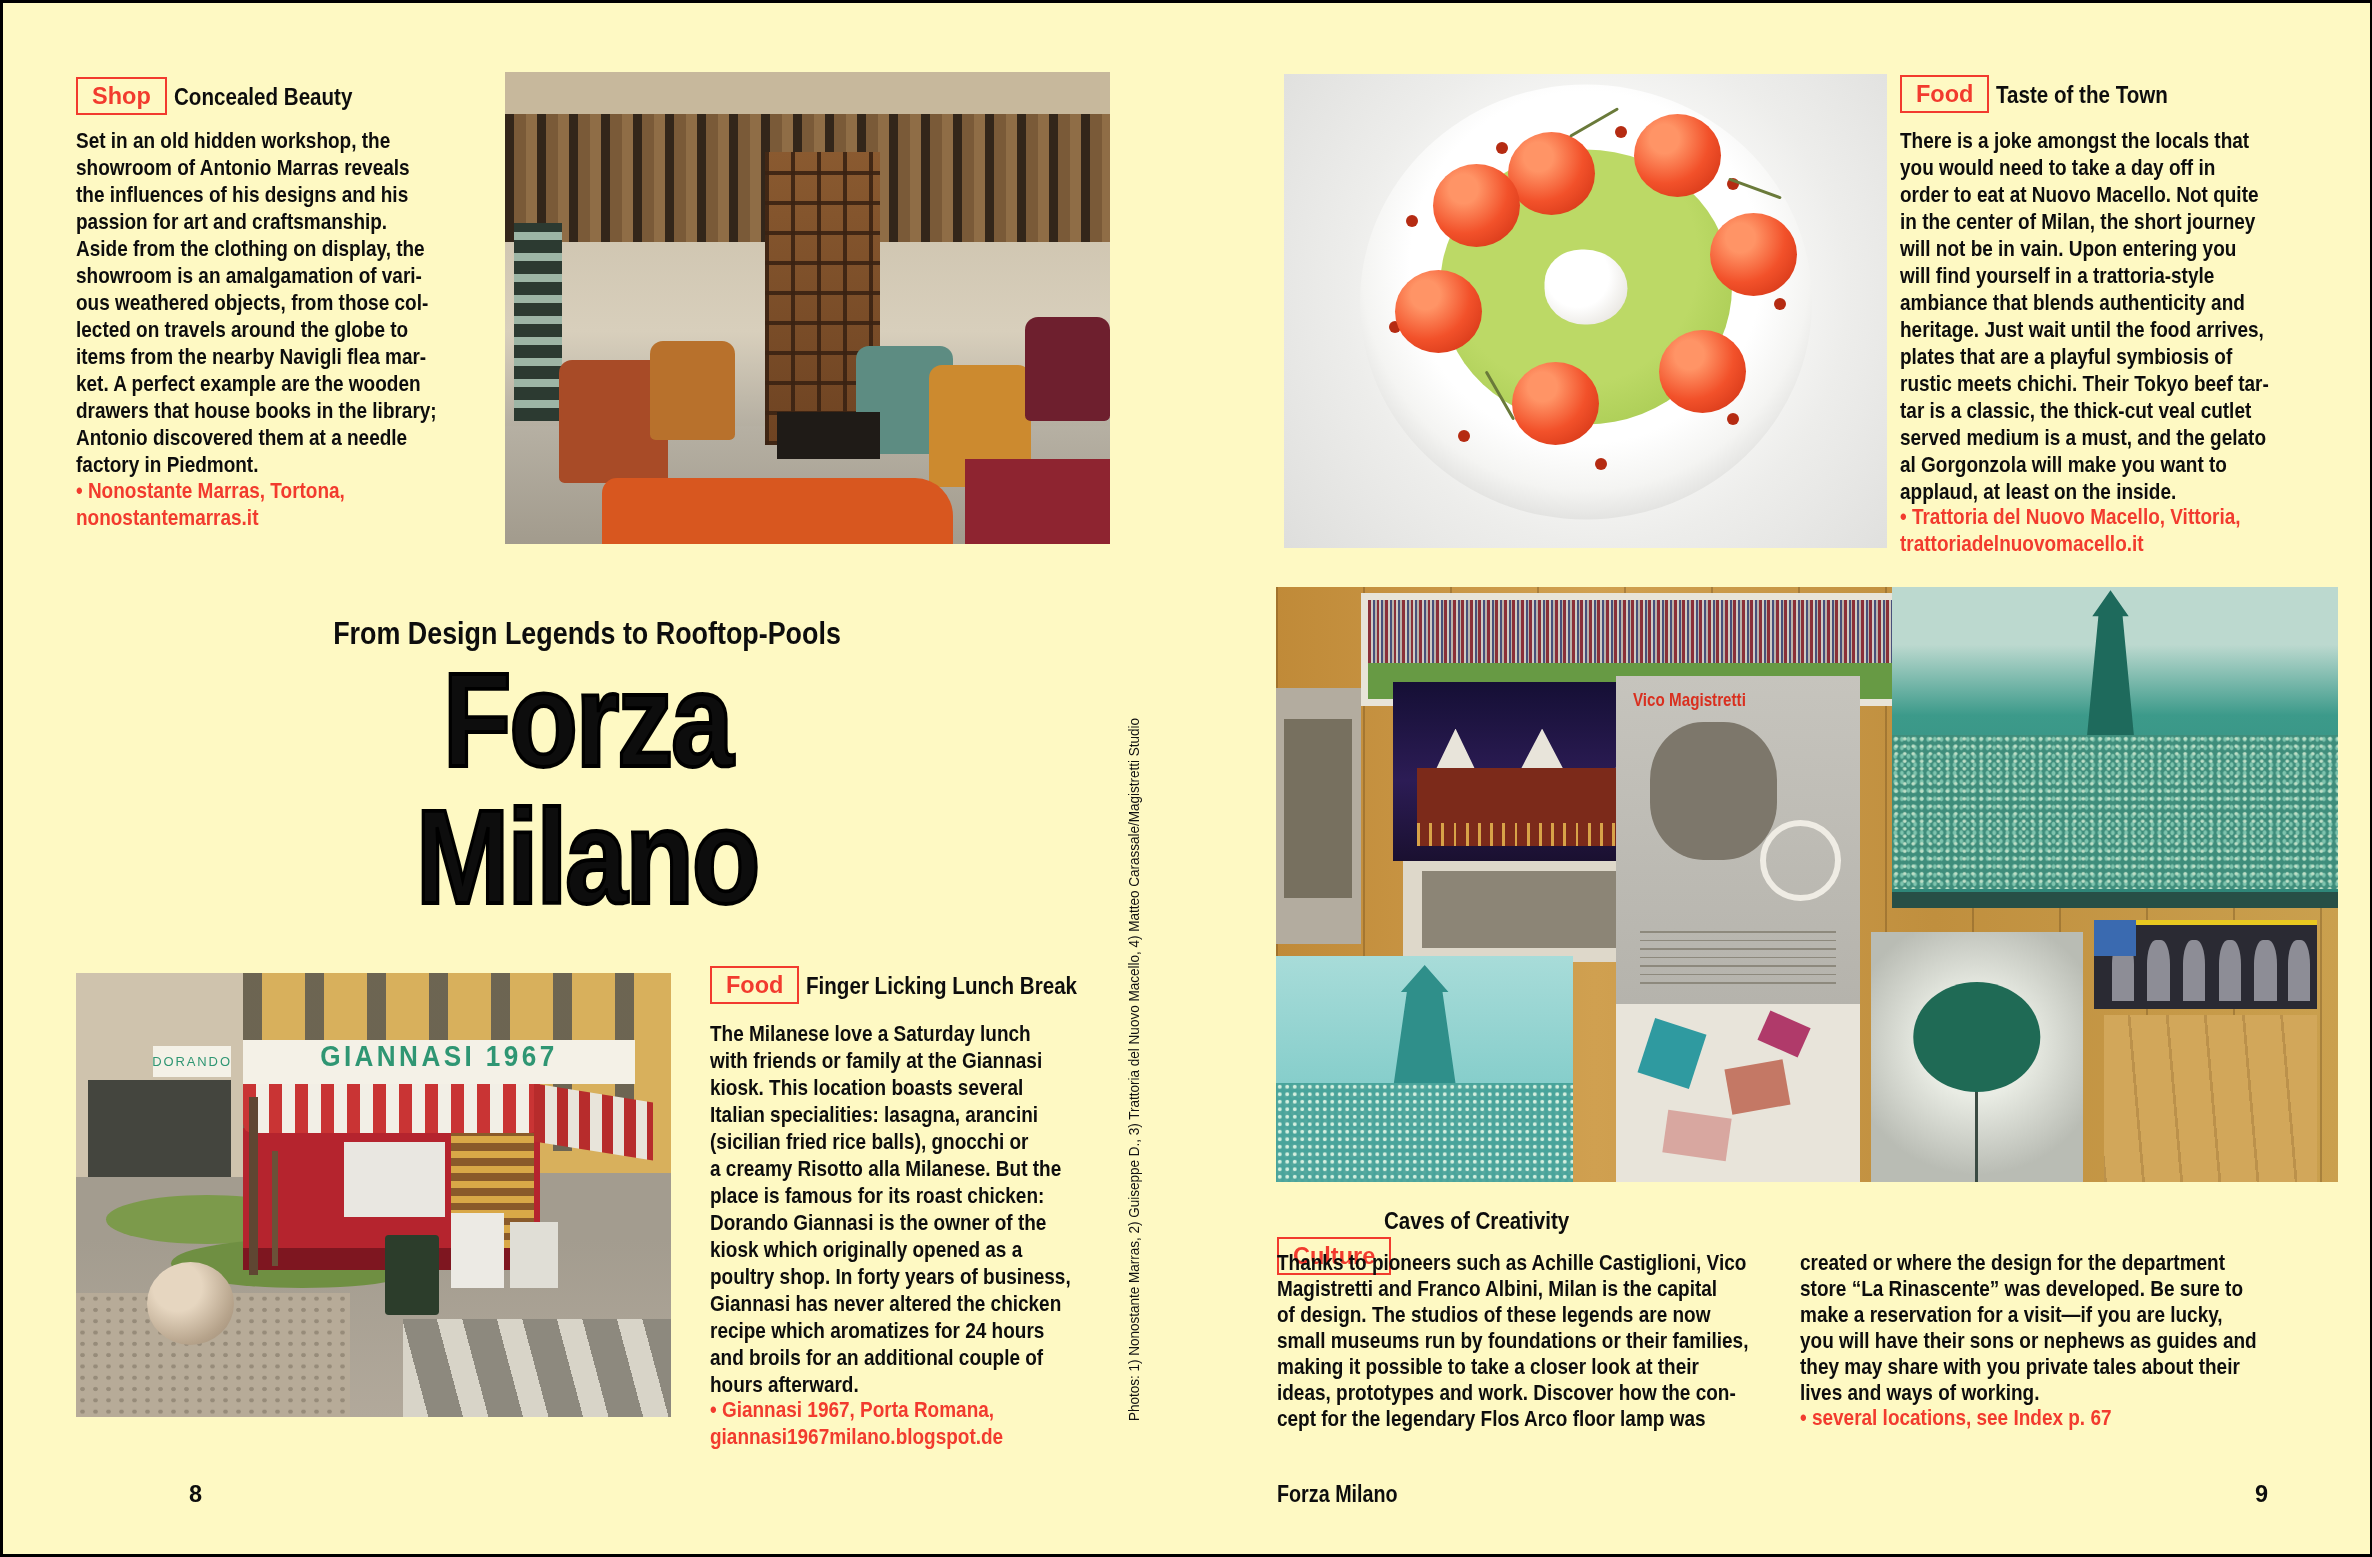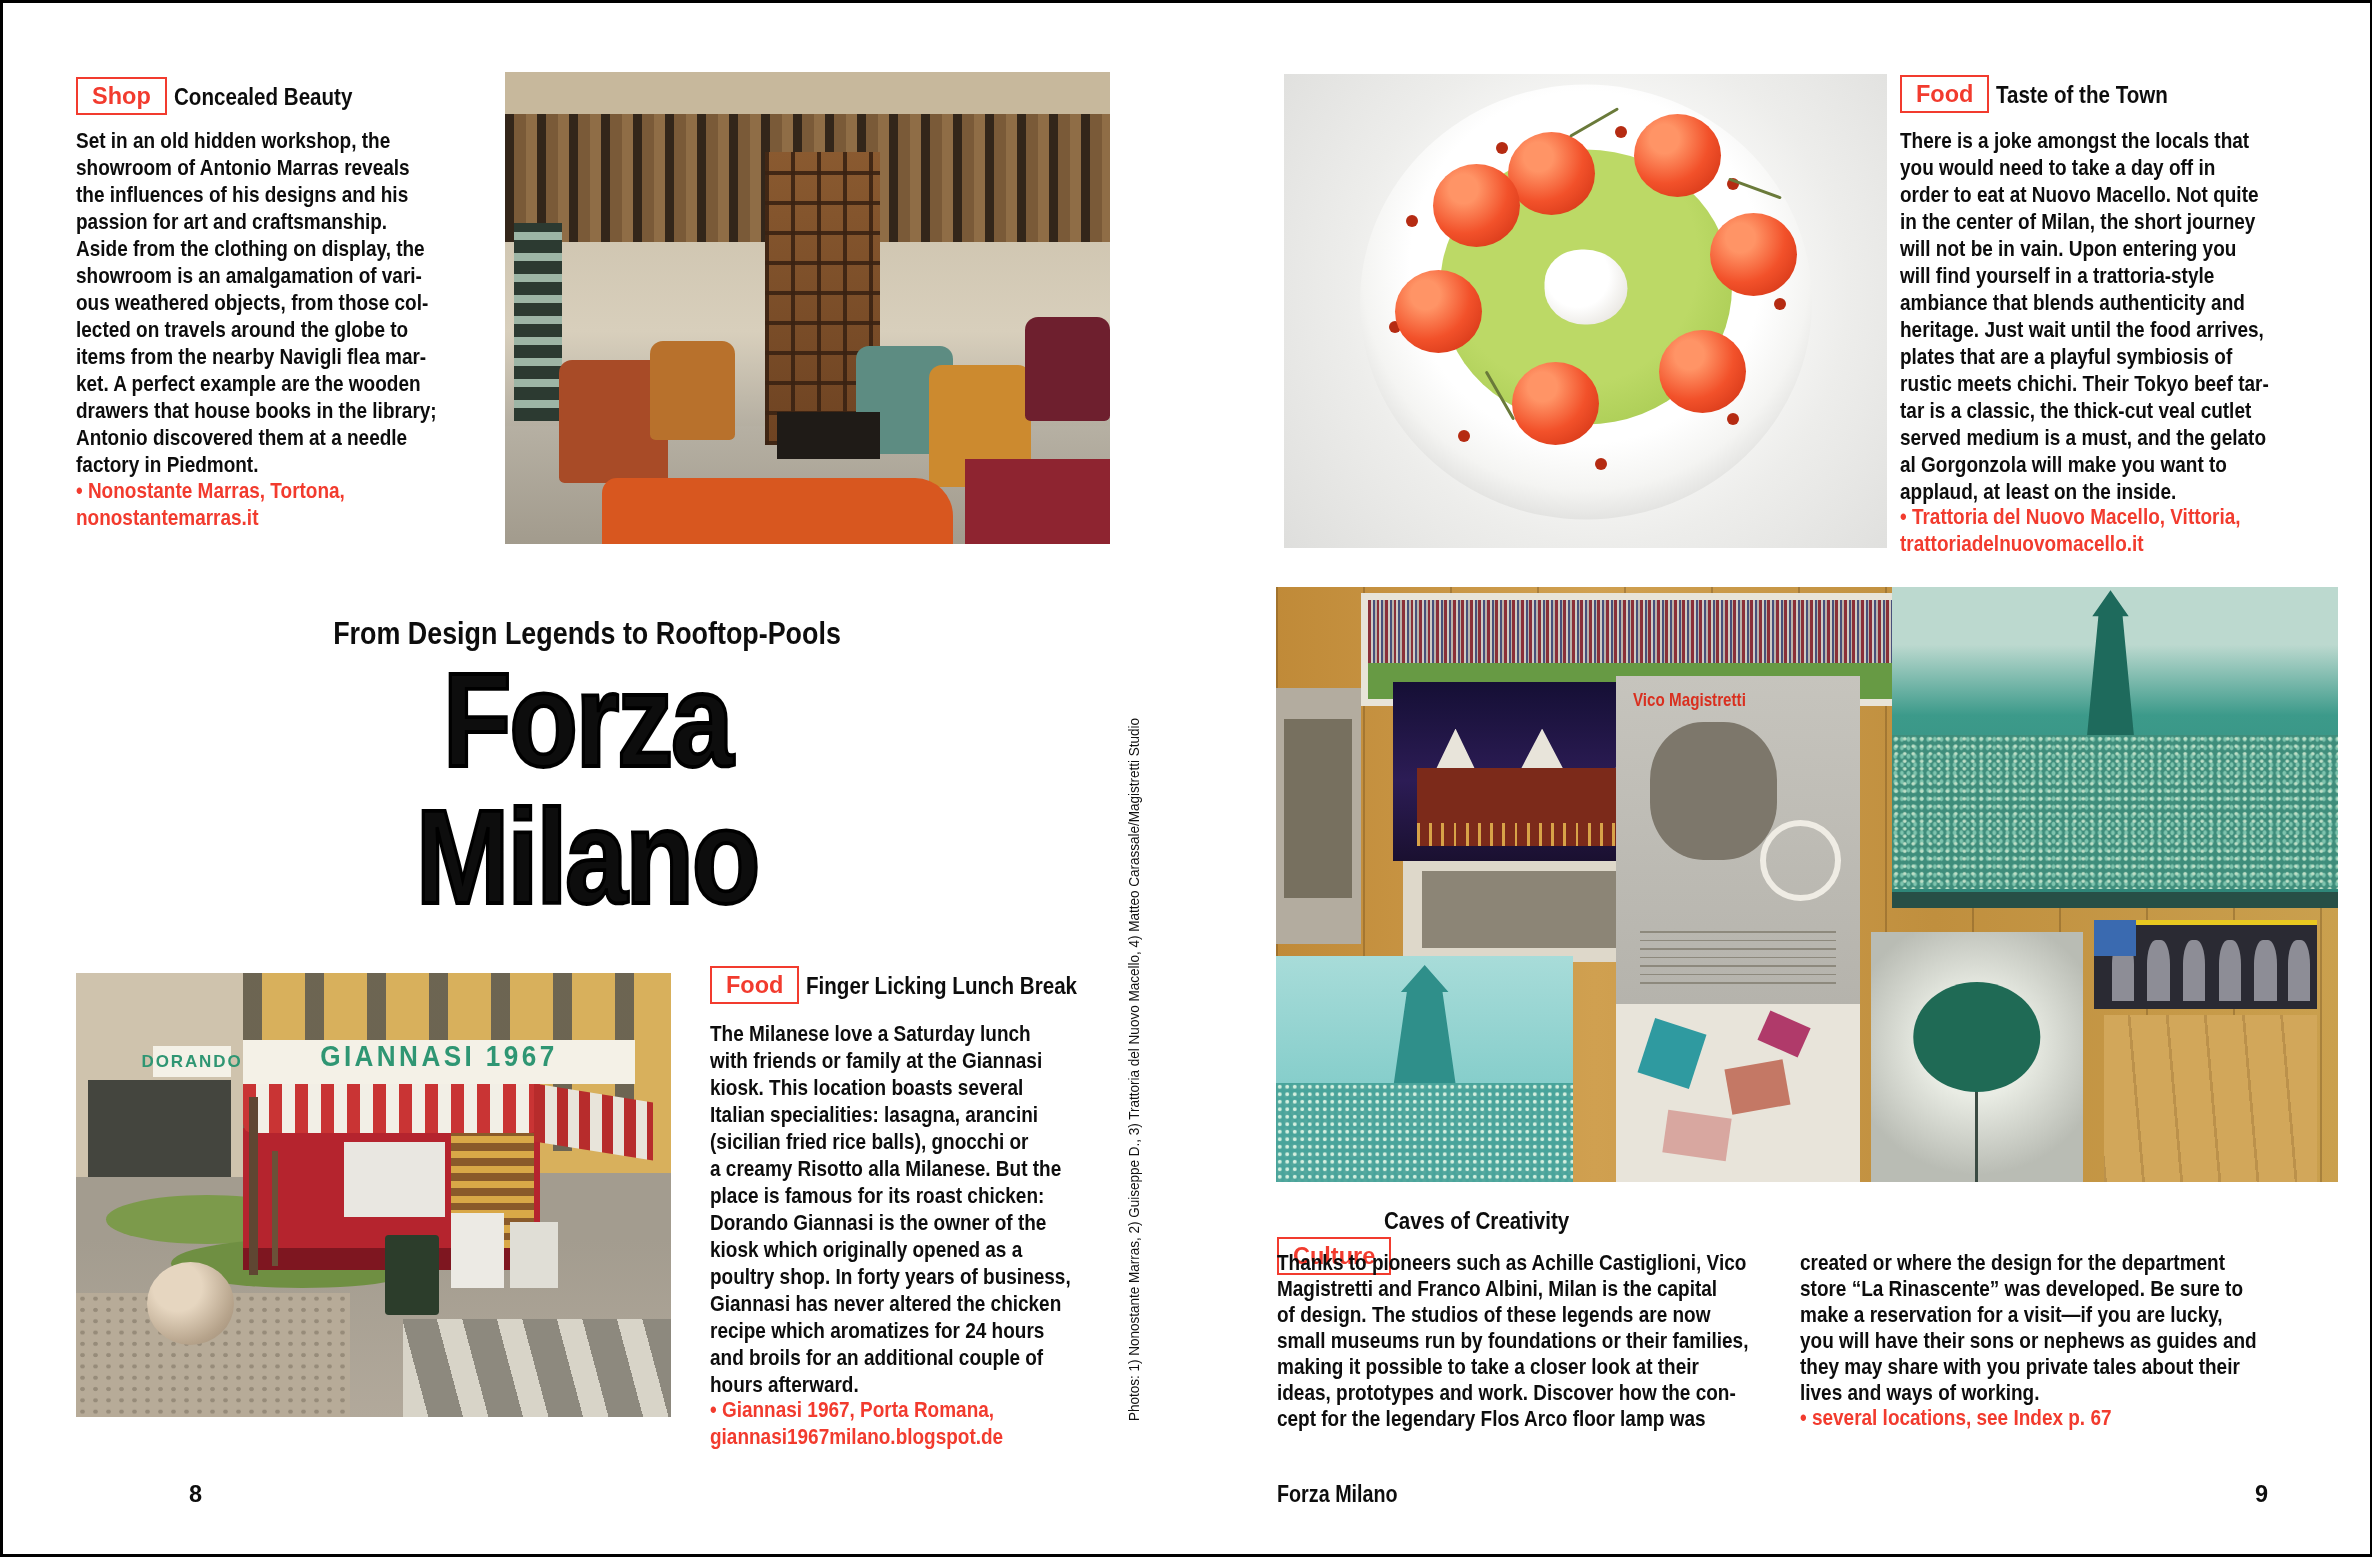--- a/index.html
+++ b/index.html
@@ -1,17 +1,17 @@
 <!DOCTYPE html>
 <html style="font-size:15px"><head>
 <meta charset="utf-8">
 <style>
   html,body{margin:0;padding:0;background:#e9e9e9;}
   *{box-sizing:border-box;}
-  .page{position:relative;width:2373px;height:1557px;background:#ffffff;border:3.8px solid #000;
+  .page{position:relative;width:2373px;height:1557px;background:#fef9c3;border:3.8px solid #000;
         overflow:hidden;font-family:"Liberation Sans",sans-serif;color:#0d0d0d;}
   
   .cl{transform:scaleX(.84);transform-origin:left top;}
   .cx{transform:scaleX(.84);transform-origin:center top;}
   .tag{position:absolute;display:flex;align-items:center;justify-content:center;
        height:38px;padding:0 14px;border:2.8px solid var(--red);color:var(--red);
        font-weight:bold;font-size:23.5px;white-space:nowrap;}
   .hd{position:absolute;font-weight:bold;font-size:24.5px;white-space:nowrap;}
   .bt{position:absolute;font-weight:bold;font-size:22.6px;line-height:27px;white-space:pre;}
   .bt.cul{line-height:26px;}
@@ -122,21 +122,21 @@
   .ph-kiosk{background:linear-gradient(#d8b05c 0 45%,#a39c8f 45% 60%,#b2a99b 100%);}
   .ki-bldg-l{left:0;top:0;width:28%;height:46%;background:#cfc3ad;}
   .ki-store{left:2%;top:24%;width:24%;height:22%;background:#44453e;}
   .ki-windows{left:28%;top:0;width:72%;height:40%;
       background-image:repeating-linear-gradient(90deg,rgba(90,88,80,.85) 0 19px,transparent 19px 62px),
                        repeating-linear-gradient(0deg,transparent 0 22.6px,rgba(216,176,92,1) 22.6px 58px);}
   .ki-sign{left:28%;top:15%;width:66%;height:10%;background:#f4f1e7;display:flex;justify-content:center;}
   .ki-sign span{position:static;font-weight:bold;font-size:29px;letter-spacing:3.8px;color:var(--green);
       transform:scaleX(.9);white-space:nowrap;}
   .ki-sign2{left:13%;top:16.5%;width:13%;height:7%;background:#f4f1e7;display:flex;align-items:center;justify-content:center;}
-  .ki-sign2 span{position:static;font-weight:bold;font-size:17px;letter-spacing:1.9px;color:var(--green);white-space:nowrap;}
+  .ki-sign2 span{position:static;font-weight:normal;font-size:13px;letter-spacing:1.9px;color:var(--green);white-space:nowrap;}
   .ki-awn{left:28%;top:25%;width:50%;height:11%;border-radius:0 0 9.4px 9.4px;
       background:repeating-linear-gradient(90deg,#c93434 0 13px,#f2efe6 13px 26px);}
   .ki-awn2{left:77%;top:27%;width:20%;height:13%;transform:skewY(9deg);
       background:repeating-linear-gradient(90deg,#b72c2c 0 11.3px,#e8e4da 11.3px 22.6px);}
   .ki-body{left:28%;top:35%;width:50%;height:29%;background:#b5242e;}
   .ki-win{left:45%;top:38%;width:17%;height:17%;background:#e9e7e1;}
   .ki-shelves{left:63%;top:36%;width:14%;height:26%;
       background:repeating-linear-gradient(0deg,#d9a847 0 7.5px,#8a5a2a 7.5px 15px);}
   .ki-base{left:28%;top:62%;width:50%;height:5%;background:#7e1620;}
   .ki-grass1{left:5%;top:50%;width:34%;height:11%;background:#7c9a4b;border-radius:50%;}

